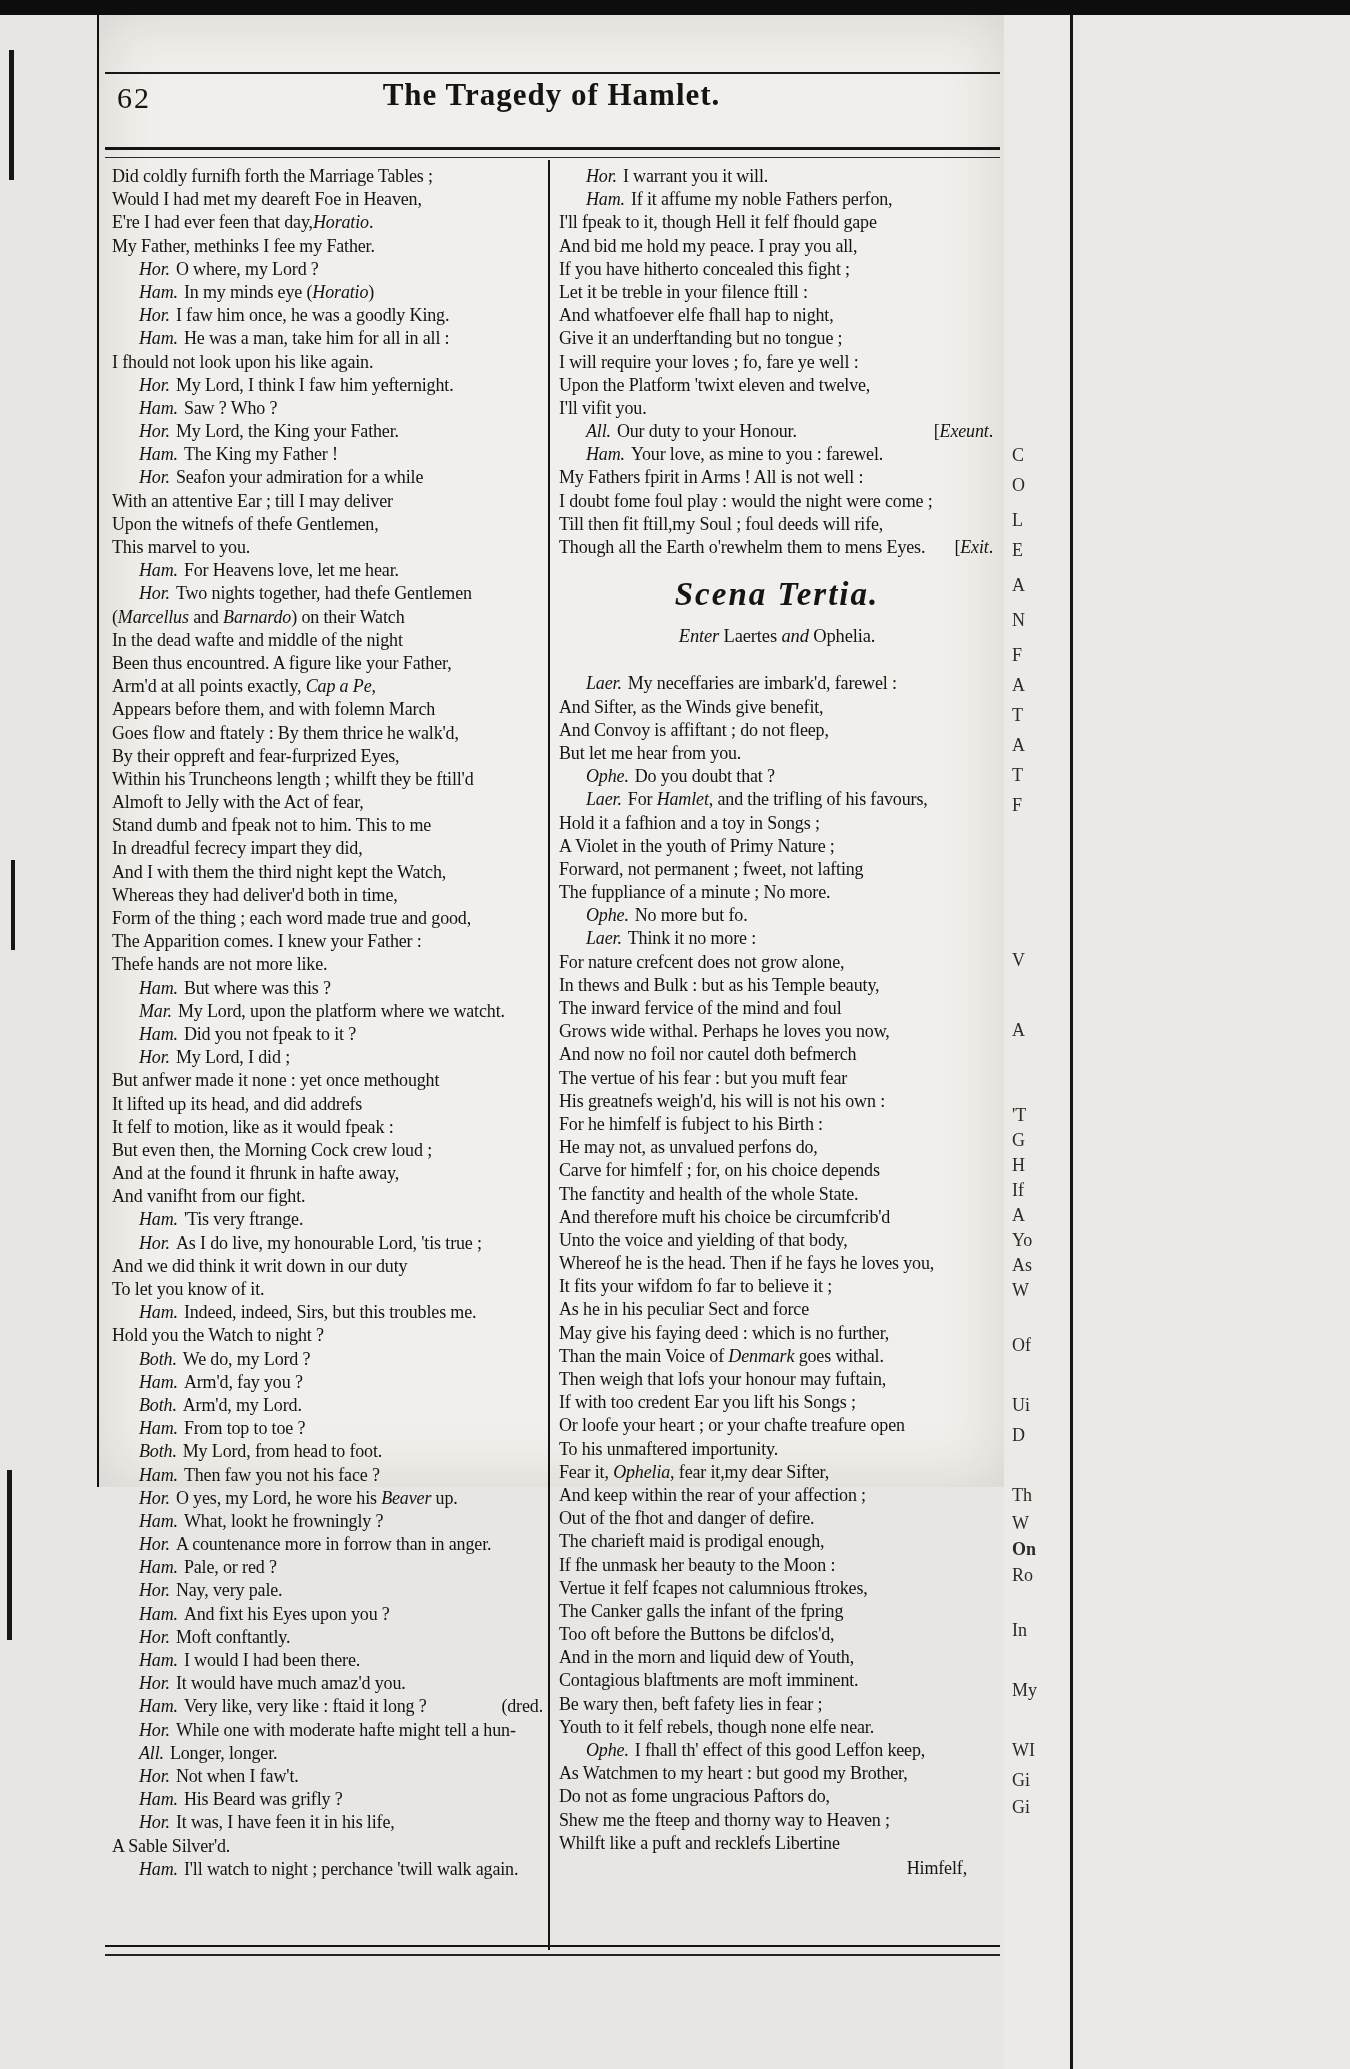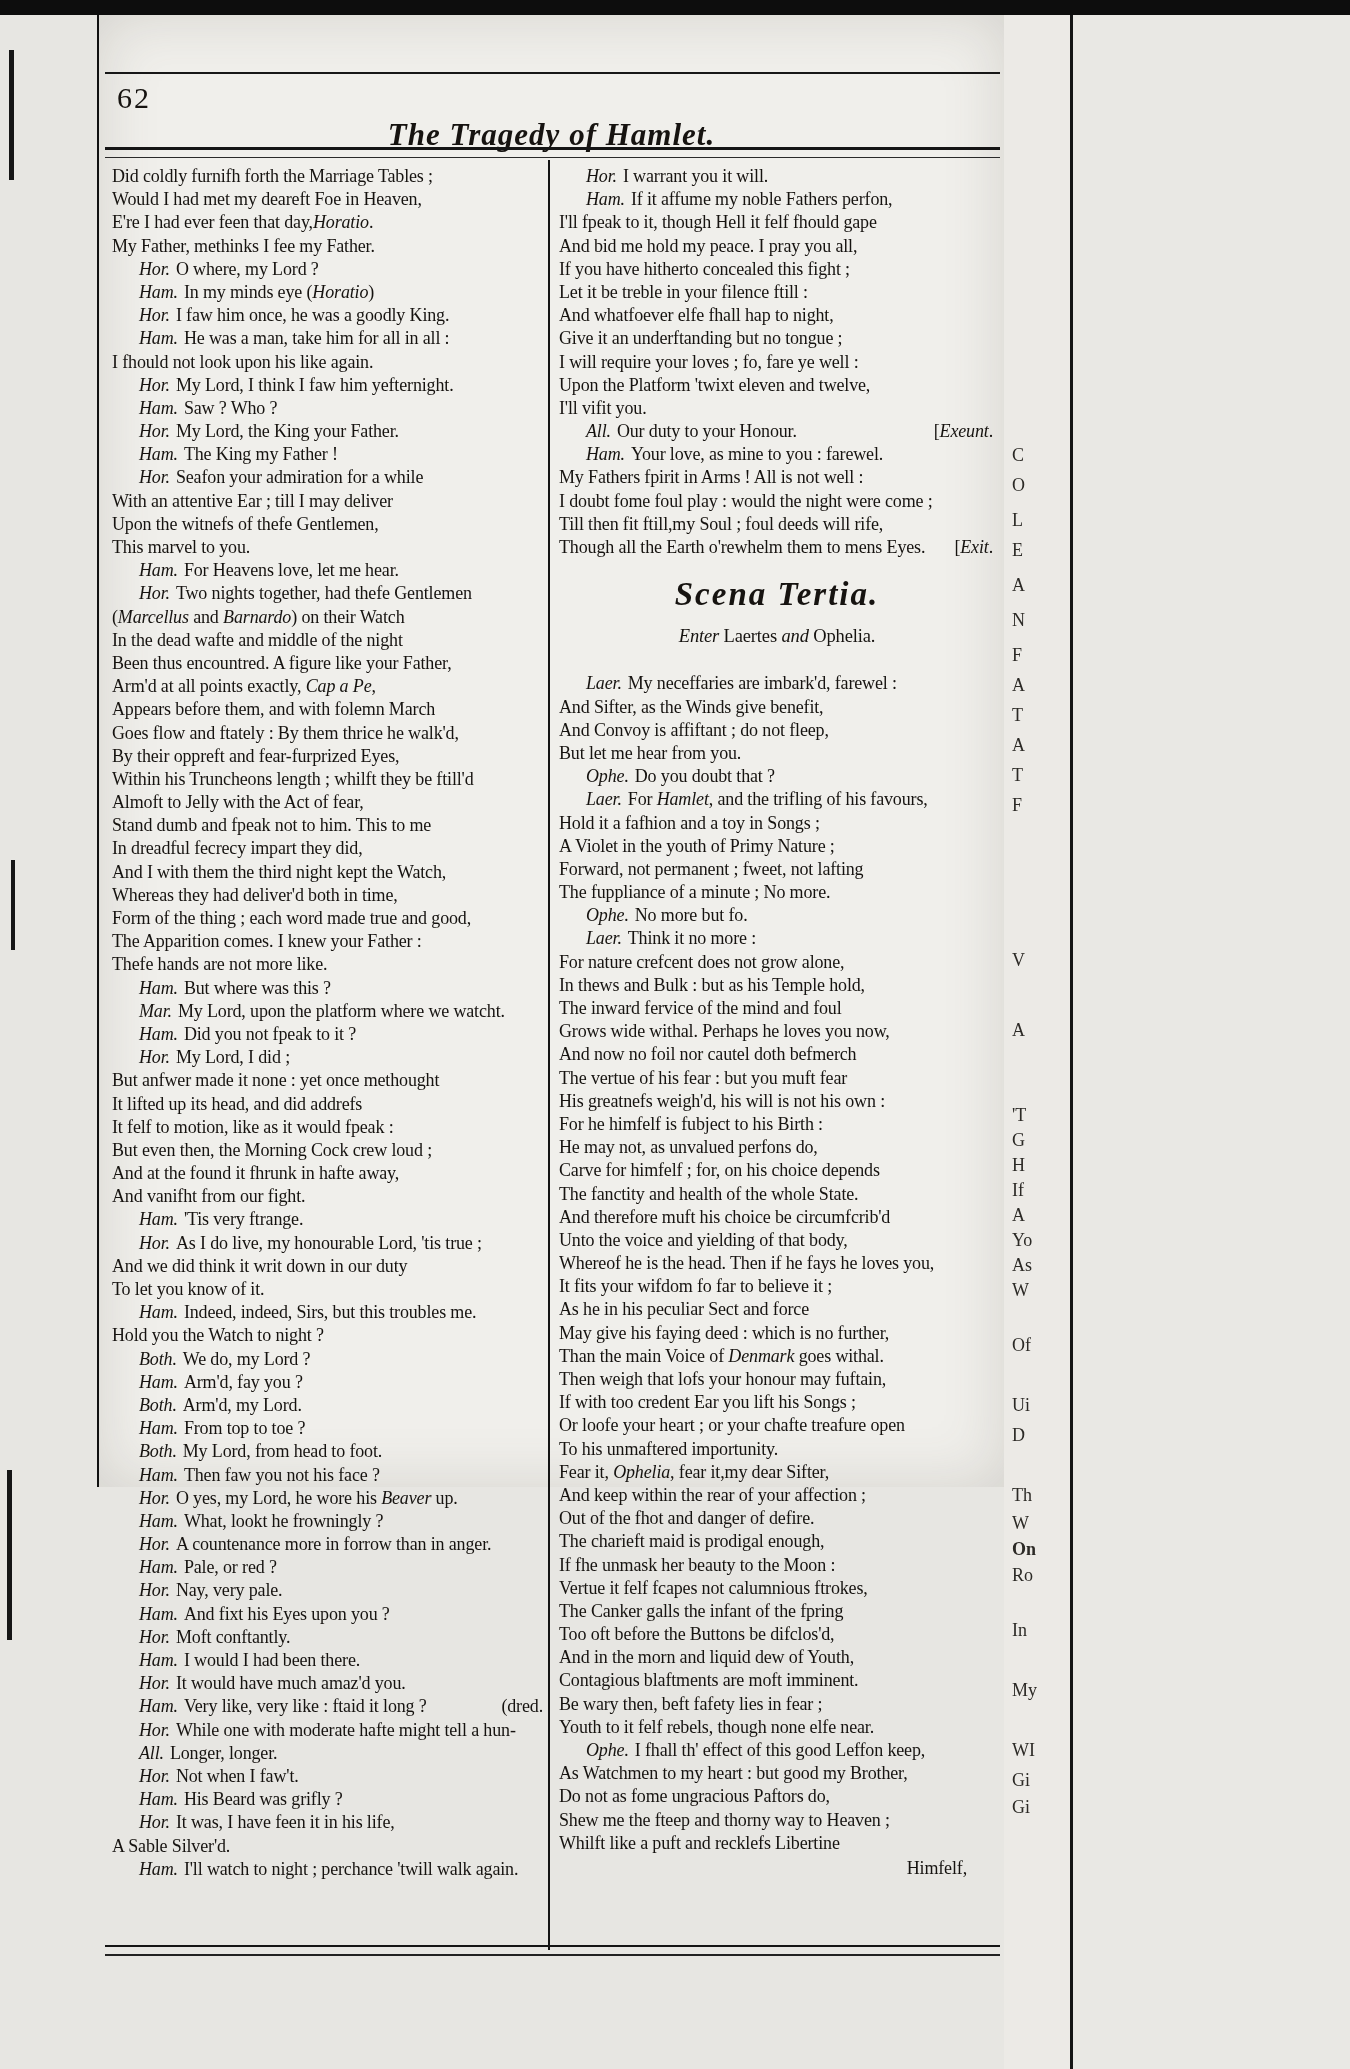--- a/index.html
+++ b/index.html
@@ -24,21 +24,21 @@
 
   .rule{position:absolute;left:6px;right:4px;background:#171717;height:2px;}
   .rule-top{top:57px;}
   .rule-double{position:absolute;left:6px;right:4px;top:132px;height:7px;
     border-top:3px solid #151515;border-bottom:1px solid #2a2a2a;}
   .rule-bottom{position:absolute;left:6px;right:4px;top:1930px;height:7px;
     border-top:2px solid #151515;border-bottom:2px solid #222;}
 
   .page-number{position:absolute;left:18px;top:66px;font-size:30px;letter-spacing:2px;}
   .running-title{position:absolute;left:0;right:0;top:62px;text-align:center;
-    font-size:31px;font-style:italic;font-weight:bold;letter-spacing:1px;margin-top:40px;}
+    font-size:31px;font-weight:bold;letter-spacing:1px;}
 
   .col-divider{position:absolute;left:449px;top:145px;width:2px;height:1790px;background:#141414;}
 
   .column{position:absolute;top:150px;font-size:18px;line-height:23.2px;letter-spacing:-0.15px;}
   .column.left{left:13px;width:433px;}
   .column.right{left:460px;width:436px;}
   .line{position:relative;white-space:nowrap;height:23.2px;overflow:visible;}
   .line.has-speaker{padding-left:27px;}
   .sp{font-style:italic;padding-right:6px;}
   .tail{position:absolute;right:2px;top:0;}
@@ -175,21 +175,21 @@
           <div class="line ">But let me hear from you.</div>
           <div class="line  has-speaker"><i class="sp">Ophe.</i>Do you doubt that ?</div>
           <div class="line  has-speaker"><i class="sp">Laer.</i>For <i>Hamlet</i>, and the trifling of his favours,</div>
           <div class="line ">Hold it a fafhion and a toy in Songs ;</div>
           <div class="line ">A Violet in the youth of Primy Nature ;</div>
           <div class="line ">Forward, not permanent ;  fweet, not lafting</div>
           <div class="line ">The fuppliance of a minute ;  No more.</div>
           <div class="line  has-speaker"><i class="sp">Ophe.</i>No more but fo.</div>
           <div class="line  has-speaker"><i class="sp">Laer.</i>Think it no more :</div>
           <div class="line ">For nature crefcent does not grow alone,</div>
-          <div class="line ">In thews and Bulk :  but as his Temple hold,</div>
+          <div class="line ">In thews and Bulk :  but as his Temple beauty,</div>
           <div class="line ">The inward fervice of the mind and foul</div>
           <div class="line ">Grows wide withal.  Perhaps he loves you now,</div>
           <div class="line ">And now no foil nor cautel doth befmerch</div>
           <div class="line ">The vertue of his fear :  but you muft fear</div>
           <div class="line ">His greatnefs weigh'd, his will is not his own :</div>
           <div class="line ">For he himfelf is fubject to his Birth :</div>
           <div class="line ">He may not, as unvalued perfons do,</div>
           <div class="line ">Carve for himfelf ;  for, on his choice depends</div>
           <div class="line ">The fanctity and health of the whole State.</div>
           <div class="line ">And therefore muft his choice be circumfcrib'd</div>

